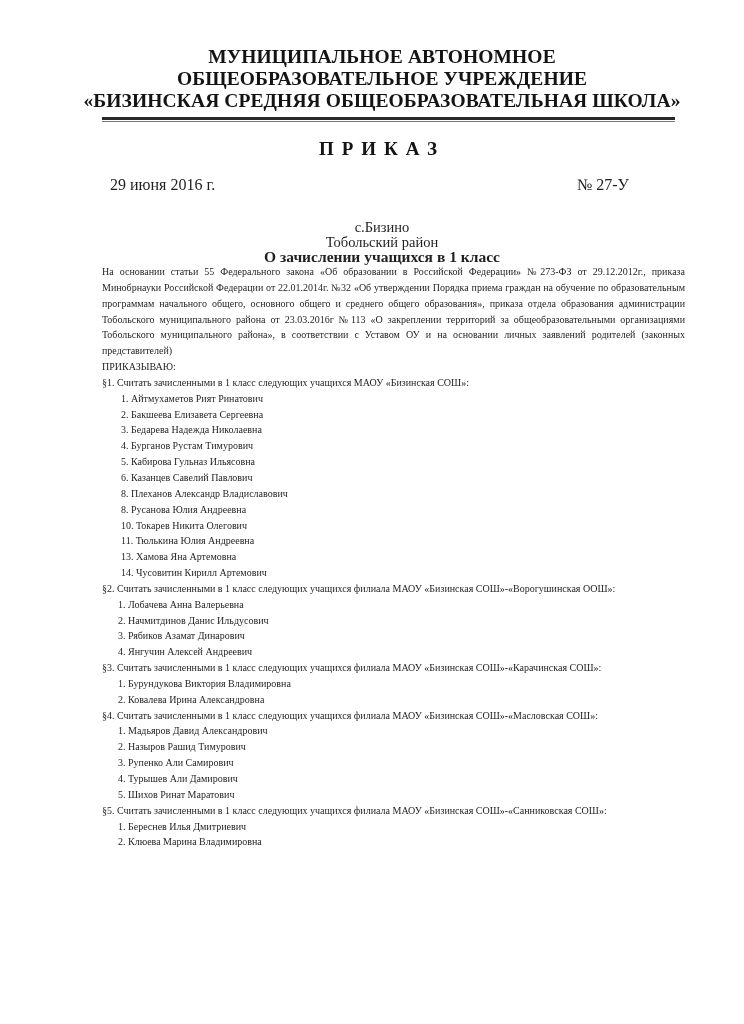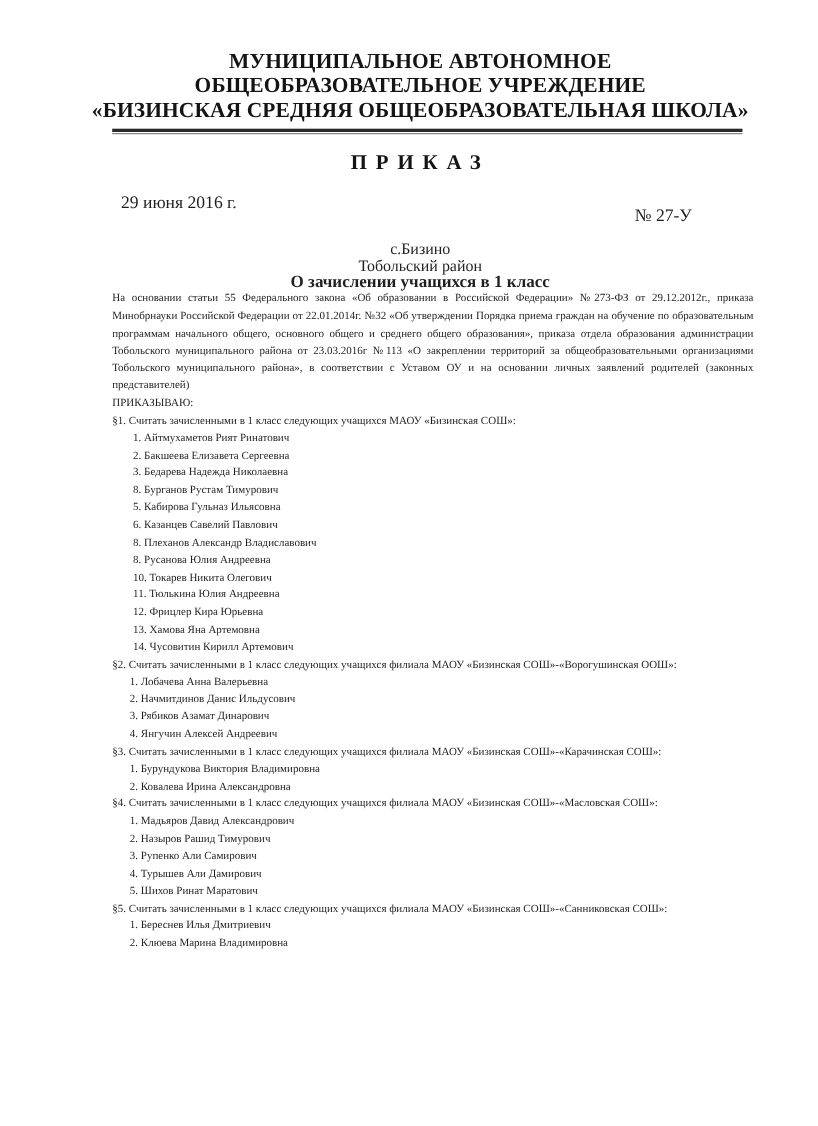--- a/index.html
+++ b/index.html
@@ -7,21 +7,21 @@
     width: 744px; height: 1024px; background: #ffffff; position: relative; overflow: hidden;
     font-family: "Liberation Serif", "DejaVu Serif", serif; color: #1f1f1f;
   }
   .hdr { position: absolute; left: 0; width: 764px; text-align: center;
     font-weight: bold; font-size: 19.5px; line-height: 22px; color: #141414; letter-spacing: 0.1px; }
   .rule { position: absolute; left: 102px; width: 573px; top: 117px; height: 3px; background: #2a2a2a; }
   .rule2 { position: absolute; left: 102px; width: 573px; top: 121px; height: 1px; background: #777; }
   .prikaz { position: absolute; top: 138px; left: 0; width: 764px; text-align: center;
     font-weight: bold; font-size: 19px; letter-spacing: 8px; color: #141414; }
   .date { position: absolute; top: 176px; left: 110px; font-size: 16px; }
-  .num { position: absolute; top: 188px; left: 577px; font-size: 16px; }
+  .num { position: absolute; top: 176px; left: 577px; font-size: 16px; }
   .center { position: absolute; left: 0; width: 764px; text-align: center; font-size: 14.5px; line-height: 15.5px; }
   .title { font-weight: bold; font-size: 15.5px; }
   .body { position: absolute; left: 102px; top: 264px; width: 583px; font-size: 10px; line-height: 15.85px; }
   .body p { margin: 0; text-align: justify; text-align-last: left; }
   .just { text-align: justify; }
   .li { padding-left: 19px; margin: 0; }
   .li2 { padding-left: 16px; margin: 0; }
 </style>
 </head>
 <body>
@@ -42,28 +42,27 @@
 
 <div class="body">
   <p class="just">На основании статьи 55 Федерального закона «Об образовании в Российской Федерации» №273-ФЗ от 29.12.2012г., приказа Минобрнауки Российской Федерации от 22.01.2014г. №32 «Об утверждении Порядка приема граждан на обучение по образовательным программам начального общего, основного общего и среднего общего образования», приказа отдела образования администрации Тобольского муниципального района от 23.03.2016г №113 «О закреплении территорий за общеобразовательными организациями Тобольского муниципального района», в соответствии с Уставом ОУ и на основании личных заявлений родителей (законных представителей)</p>
   <p>ПРИКАЗЫВАЮ:</p>
   <div id="sections">
       <div>
         <p class="just">§1. Считать зачисленными в 1 класс следующих учащихся МАОУ «Бизинская СОШ»:</p>
         <p class="li">1. Айтмухаметов Рият Ринатович</p>
         <p class="li">2. Бакшеева Елизавета Сергеевна</p>
         <p class="li">3. Бедарева Надежда Николаевна</p>
-        <p class="li">8. Бурганов Рустам Тимурович</p>
+        <p class="li">4. Бурганов Рустам Тимурович</p>
         <p class="li">5. Кабирова Гульназ Ильясовна</p>
         <p class="li">6. Казанцев Савелий Павлович</p>
         <p class="li">8. Плеханов Александр Владиславович</p>
         <p class="li">8. Русанова Юлия Андреевна</p>
         <p class="li">10. Токарев Никита Олегович</p>
         <p class="li">11. Тюлькина Юлия Андреевна</p>
-        <p class="li">12. Фрицлер Кира Юрьевна</p>
         <p class="li">13. Хамова Яна Артемовна</p>
         <p class="li">14. Чусовитин Кирилл Артемович</p>
       </div>
       <div>
         <p class="just">§2. Считать зачисленными в 1 класс следующих учащихся филиала МАОУ «Бизинская СОШ»-«Ворогушинская ООШ»:</p>
         <p class="li2">1. Лобачева Анна Валерьевна</p>
         <p class="li2">2. Начмитдинов Данис Ильдусович</p>
         <p class="li2">3. Рябиков Азамат Динарович</p>
         <p class="li2">4. Янгучин Алексей Андреевич</p>
       </div>

